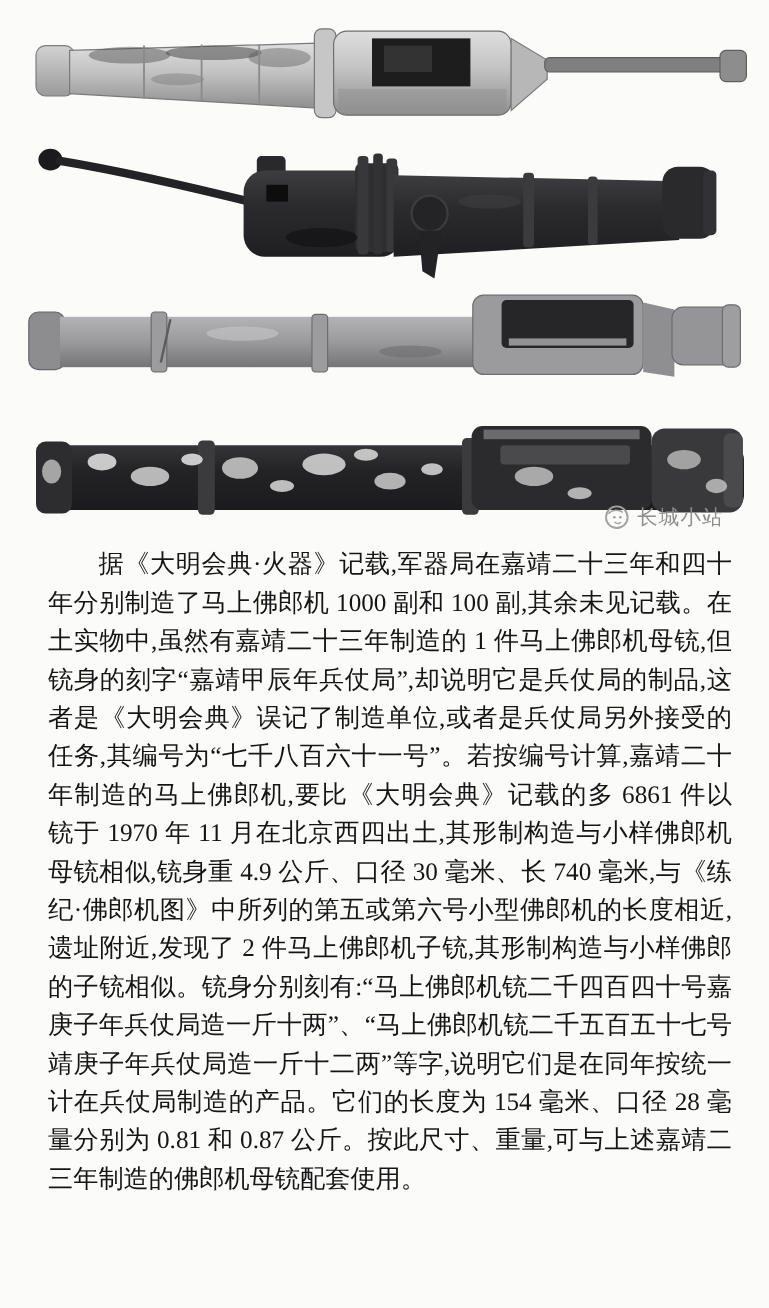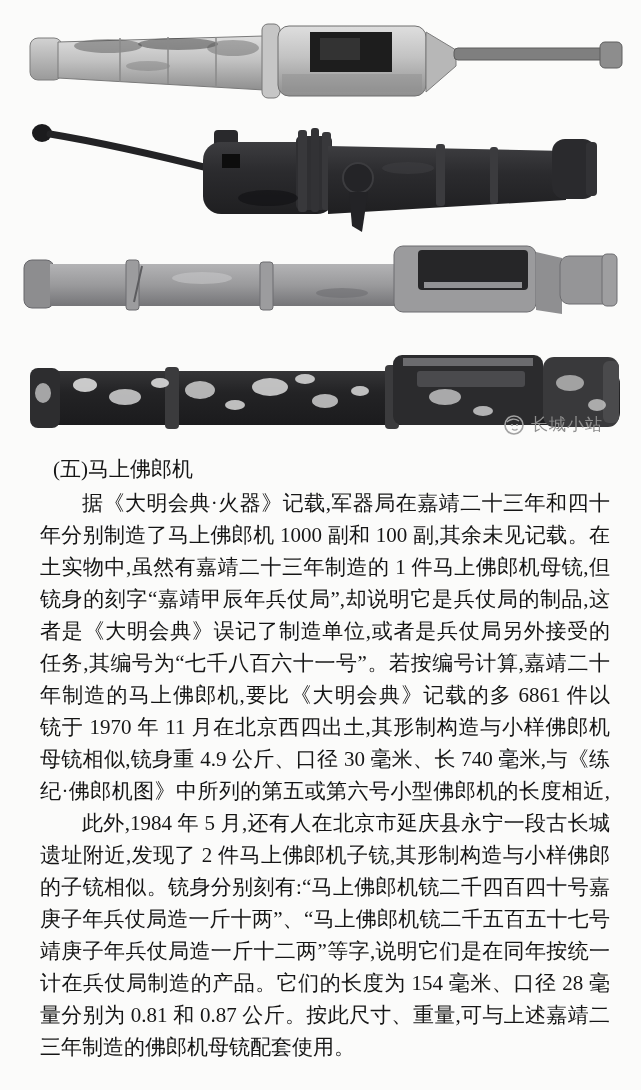--- a/index.html
+++ b/index.html
@@ -8,21 +8,21 @@
     background:#fbfbfa;overflow:hidden;
     font-family:"Liberation Serif","DejaVu Serif",serif;
   }
   figure.photo{position:absolute;margin:0;padding:0;}
   .p1{left:28px;top:8px;}
   .p2{left:28px;top:118px;}
   .p3{left:22px;top:238px;}
   .p4{left:25px;top:345px;}
   .watermark{
     position:absolute;left:502px;top:413px;height:30px;
-    display:flex;align-items:flex-start;gap:5px;
+    display:flex;align-items:flex-end;gap:5px;
     color:#8e8e8e;font-size:17px;letter-spacing:1px;white-space:nowrap;
   }
   .article{
     position:absolute;left:40px;top:454px;width:570px;
     color:#151515;font-size:21px;
   }
   .heading{
     margin:0 0 3px 0;font-size:21px;font-weight:normal;
     line-height:30px;text-indent:13px;
   }
@@ -167,37 +167,35 @@
       <circle cx="12" cy="12" r="9" fill="none" stroke="#a2a2a2" stroke-width="1.6"></circle>
       <path d="M5,9 C8,6 13,5 17,8" fill="none" stroke="#a2a2a2" stroke-width="1.3"></path>
       <circle cx="10" cy="12" r="1.1" fill="#a2a2a2"></circle>
       <circle cx="15" cy="12" r="1.1" fill="#a2a2a2"></circle>
       <path d="M10,16 C12,17.5 14,17.5 15.5,16" fill="none" stroke="#a2a2a2" stroke-width="1.2"></path>
     </svg>
     <span class="wm-text">长城小站</span>
   </div>
 
   <section class="article">
-    <h3 class="heading">(五)马上佛郎机</h3>
 
     <div class="para">
       <div class="line indent">据《大明会典·火器》记载,军器局在嘉靖二十三年和四十三</div>
       <div class="line">年分别制造了马上佛郎机 1000 副和 100 副,其余未见记载。在出</div>
       <div class="line">土实物中,虽然有嘉靖二十三年制造的 1 件马上佛郎机母铳,但是</div>
       <div class="line">铳身的刻字“嘉靖甲辰年兵仗局”,却说明它是兵仗局的制品,这或</div>
       <div class="line">者是《大明会典》误记了制造单位,或者是兵仗局另外接受的制造</div>
       <div class="line">任务,其编号为“七千八百六十一号”。若按编号计算,嘉靖二十三</div>
       <div class="line">年制造的马上佛郎机,要比《大明会典》记载的多 6861 件以上。此</div>
       <div class="line">铳于 1970 年 11 月在北京西四出土,其形制构造与小样佛郎机的</div>
       <div class="line">母铳相似,铳身重 4.9 公斤、口径 30 毫米、长 740 毫米,与《练兵实</div>
       <div class="line">纪·佛郎机图》中所列的第五或第六号小型佛郎机的长度相近,由</div>
     </div>
 
     <div class="para">
-      <div class="line indent">此外,1984 年 5 月,还有人在北京市延庆县永宁一段古长城</div>
       <div class="line">遗址附近,发现了 2 件马上佛郎机子铳,其形制构造与小样佛郎机</div>
       <div class="line">的子铳相似。铳身分别刻有:“马上佛郎机铳二千四百四十号嘉靖</div>
       <div class="line">庚子年兵仗局造一斤十两”、“马上佛郎机铳二千五百五十七号嘉</div>
       <div class="line">靖庚子年兵仗局造一斤十二两”等字,说明它们是在同年按统一设</div>
       <div class="line">计在兵仗局制造的产品。它们的长度为 154 毫米、口径 28 毫米、重</div>
       <div class="line">量分别为 0.81 和 0.87 公斤。按此尺寸、重量,可与上述嘉靖二十</div>
       <div class="line last">三年制造的佛郎机母铳配套使用。</div>
     </div>
   </section>
 

